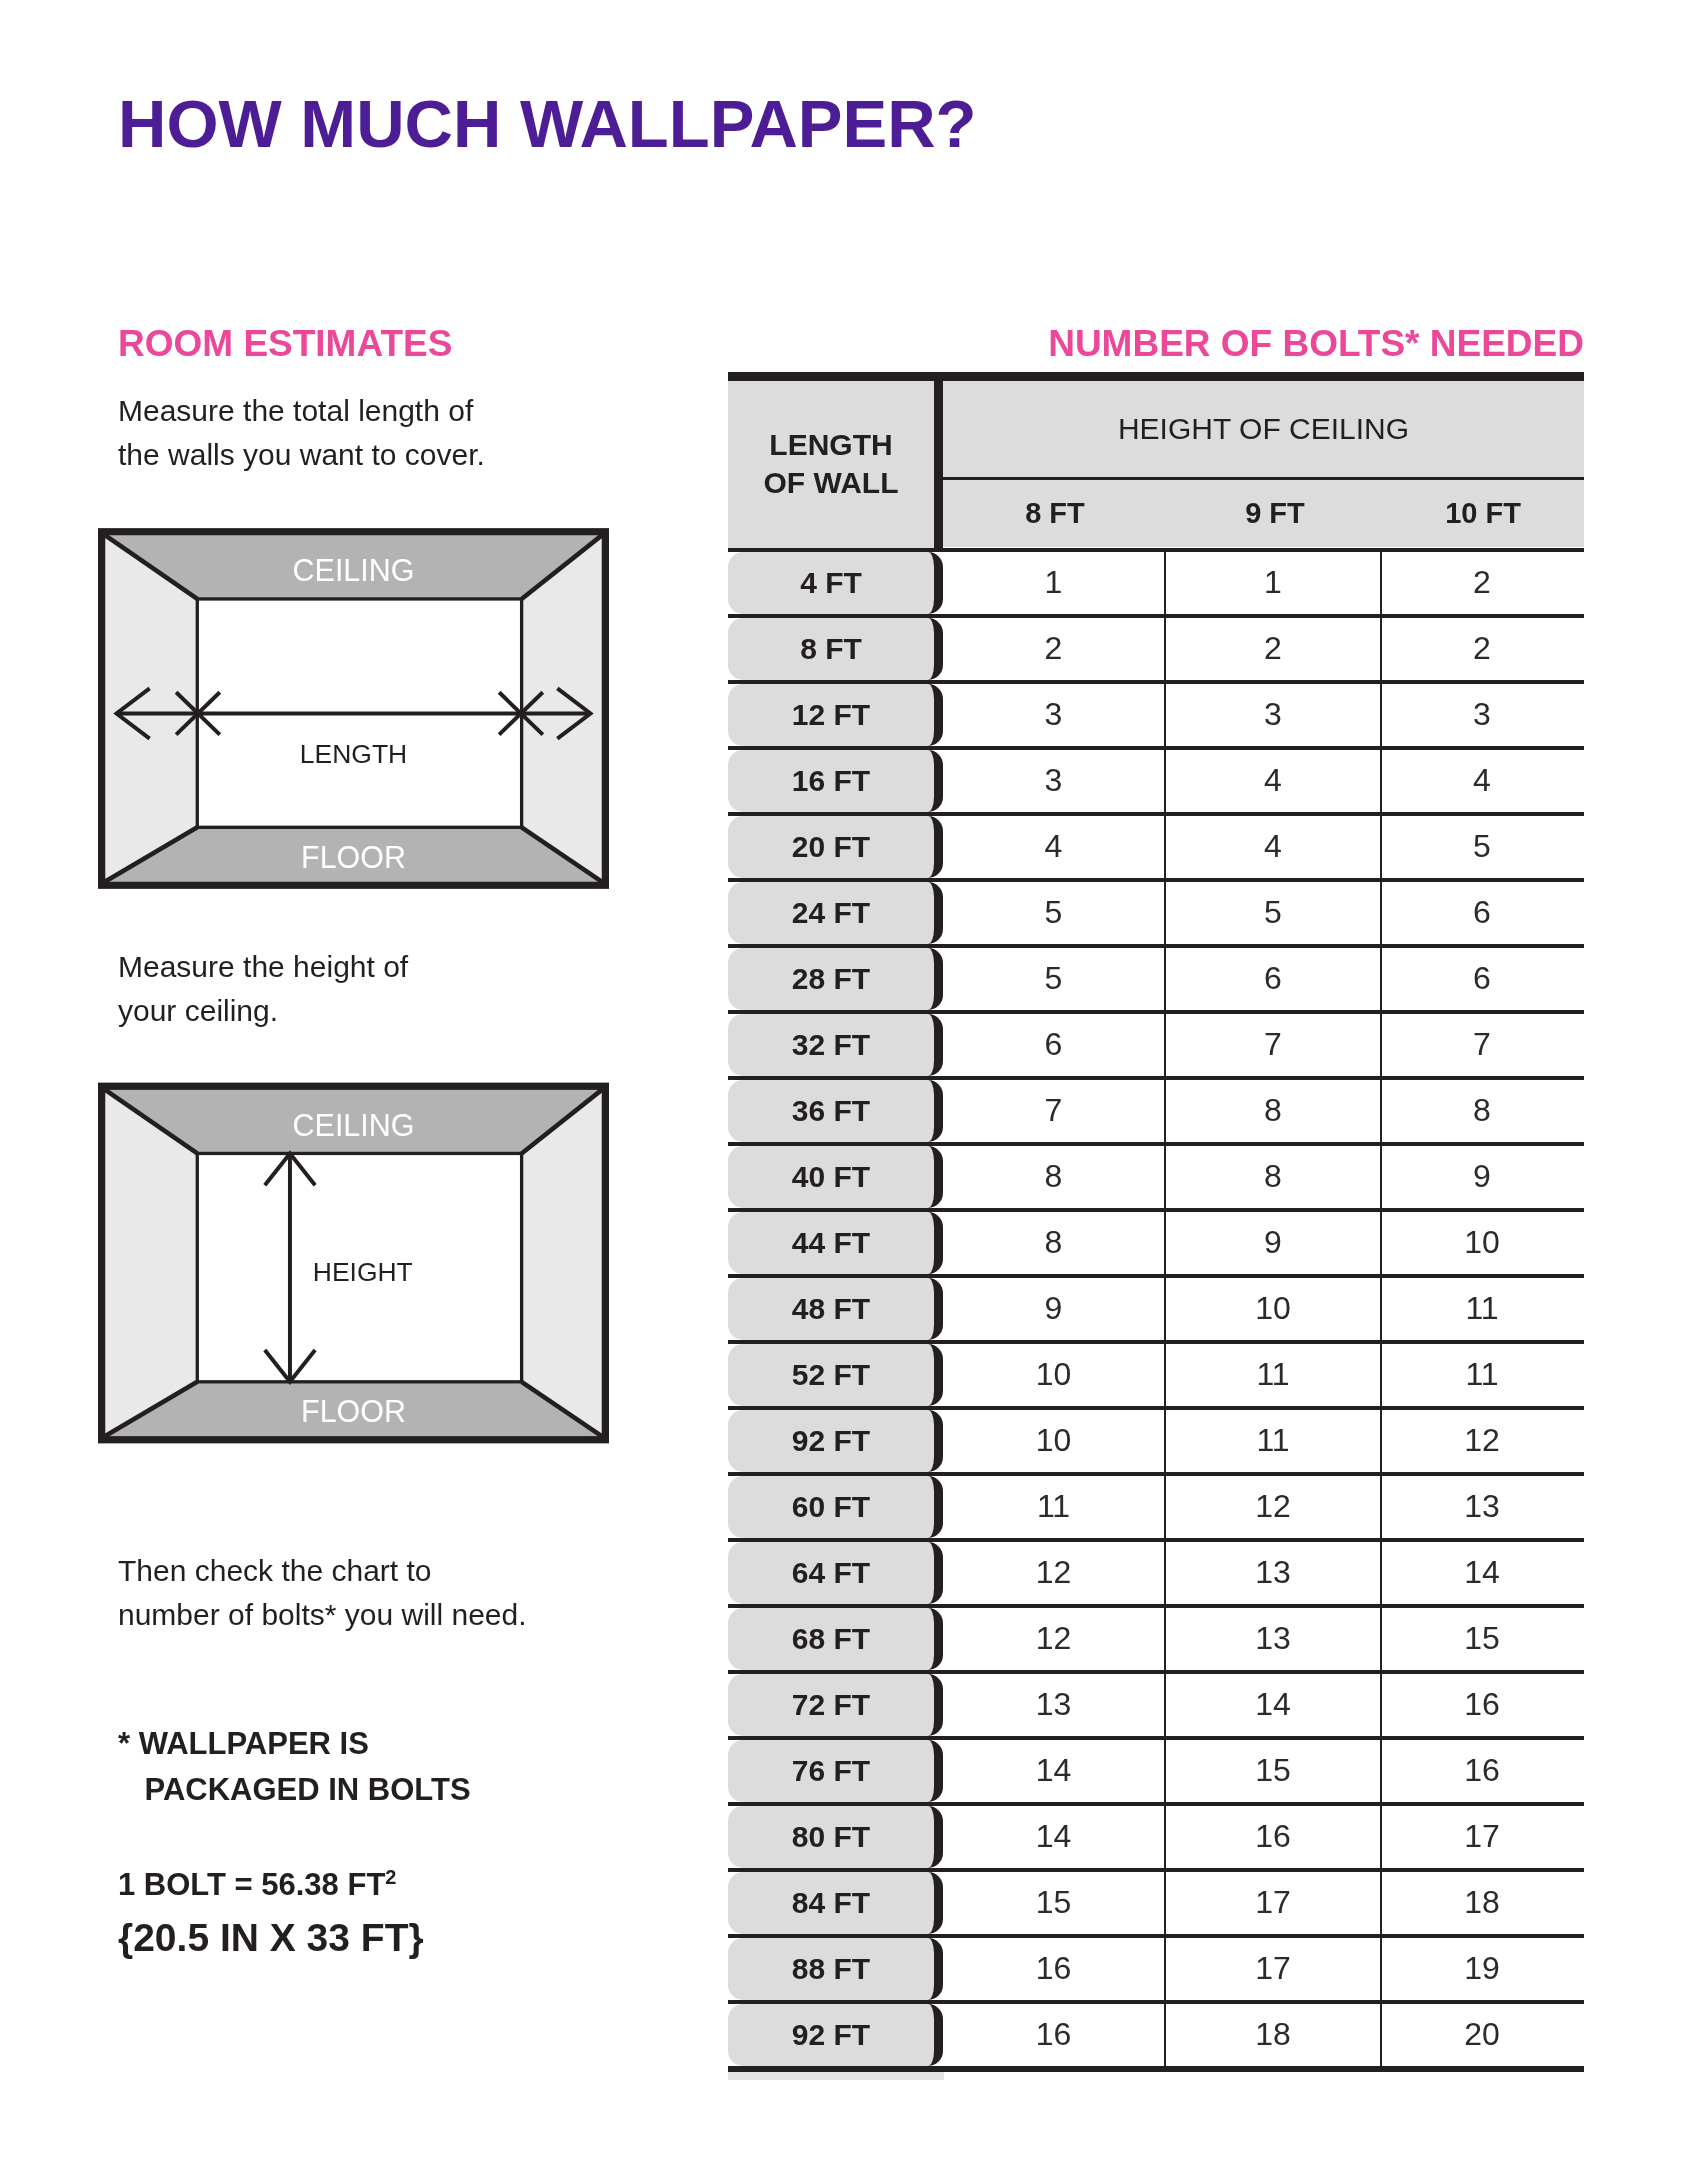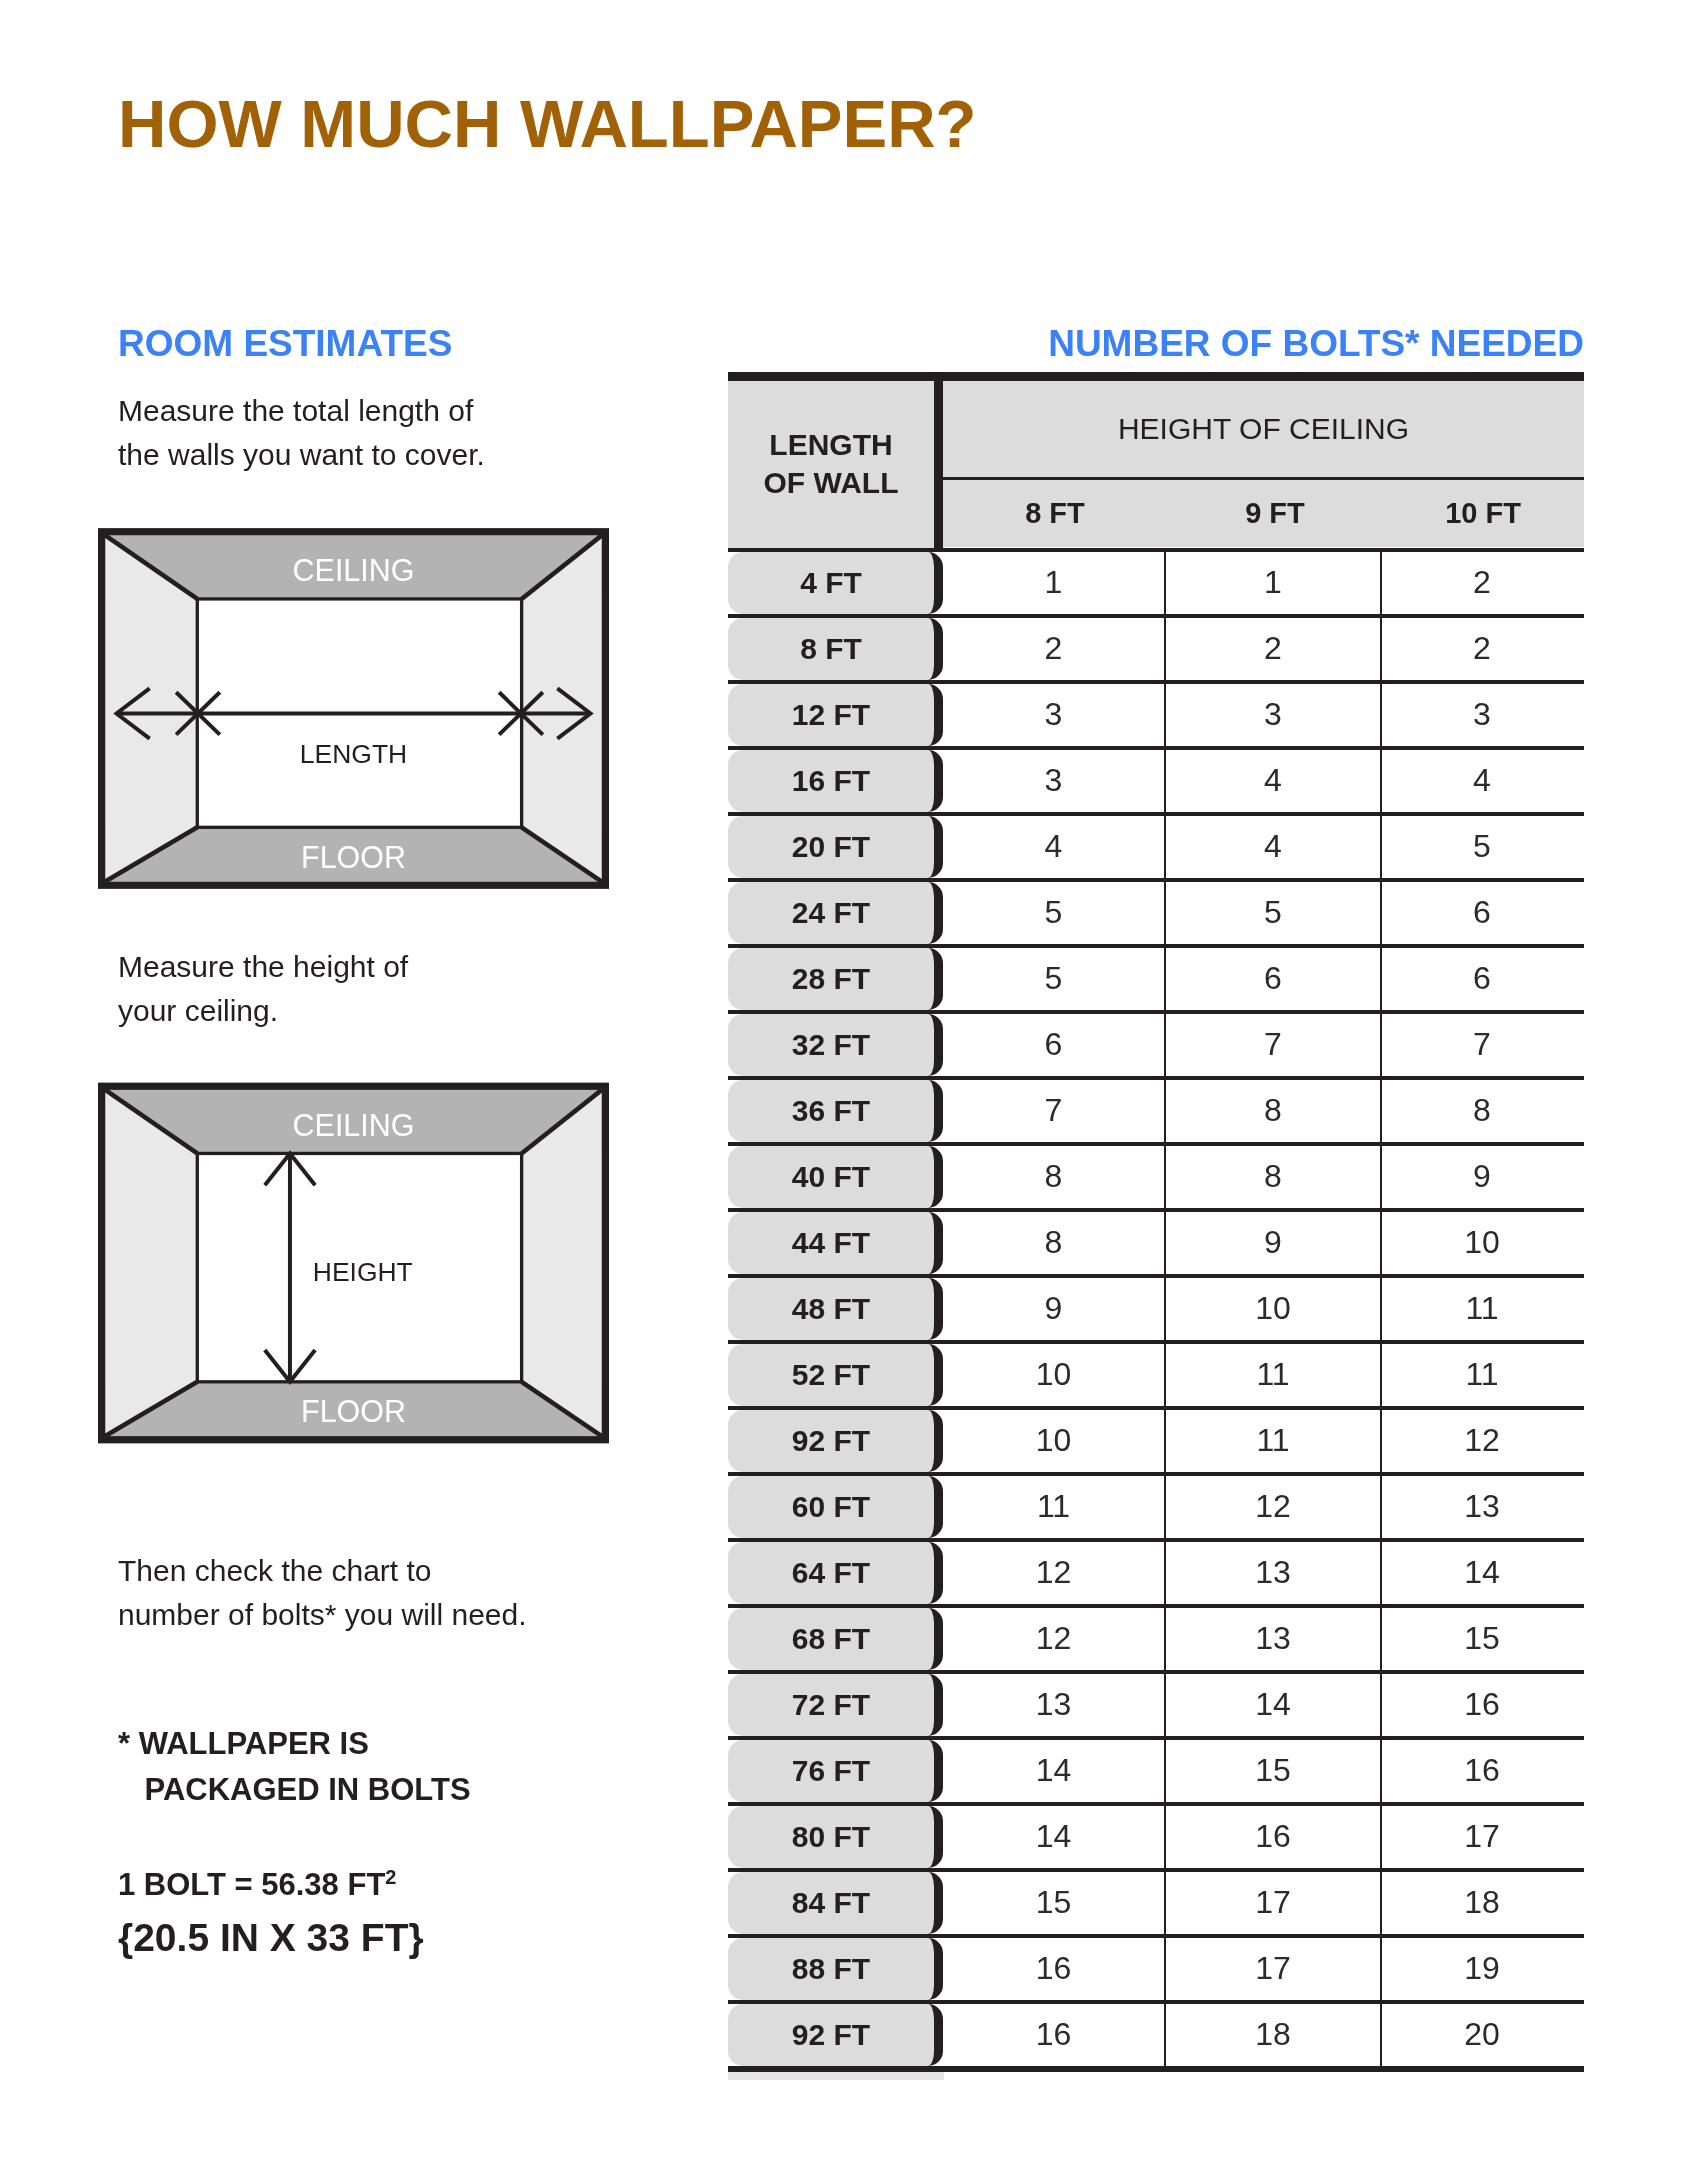--- a/index.html
+++ b/index.html
@@ -7,24 +7,24 @@
     position:relative; width:1687px; height:2183px;
     background:#ffffff; overflow:hidden;
     font-family:"Liberation Sans", sans-serif;
     color:#231f20;
   }
   .abs { position:absolute; }
 
   .title {
     left:118px; top:85px;
     font-size:67px; font-weight:bold; letter-spacing:0px;
-    color:#a16207; white-space:nowrap;
+    color:#4c1d95; white-space:nowrap;
   }
   .section-heading {
-    font-size:37px; font-weight:bold; color:#3b82f6; white-space:nowrap;
+    font-size:37px; font-weight:bold; color:#ec4899; white-space:nowrap;
   }
   .room-heading { left:118px; top:323px; }
   .bolts-heading { left:728px; top:323px; width:856px; text-align:right; }
 
   .para { font-size:30px; line-height:44px; font-weight:400; }
   .p1 { left:118px; top:389px; }
   .p2 { left:118px; top:945px; }
   .p3 { left:118px; top:1501px;margin-top:48px; }
 
   .footnote { left:118px; top:1721px; font-size:31px; line-height:46px; font-weight:bold; }

